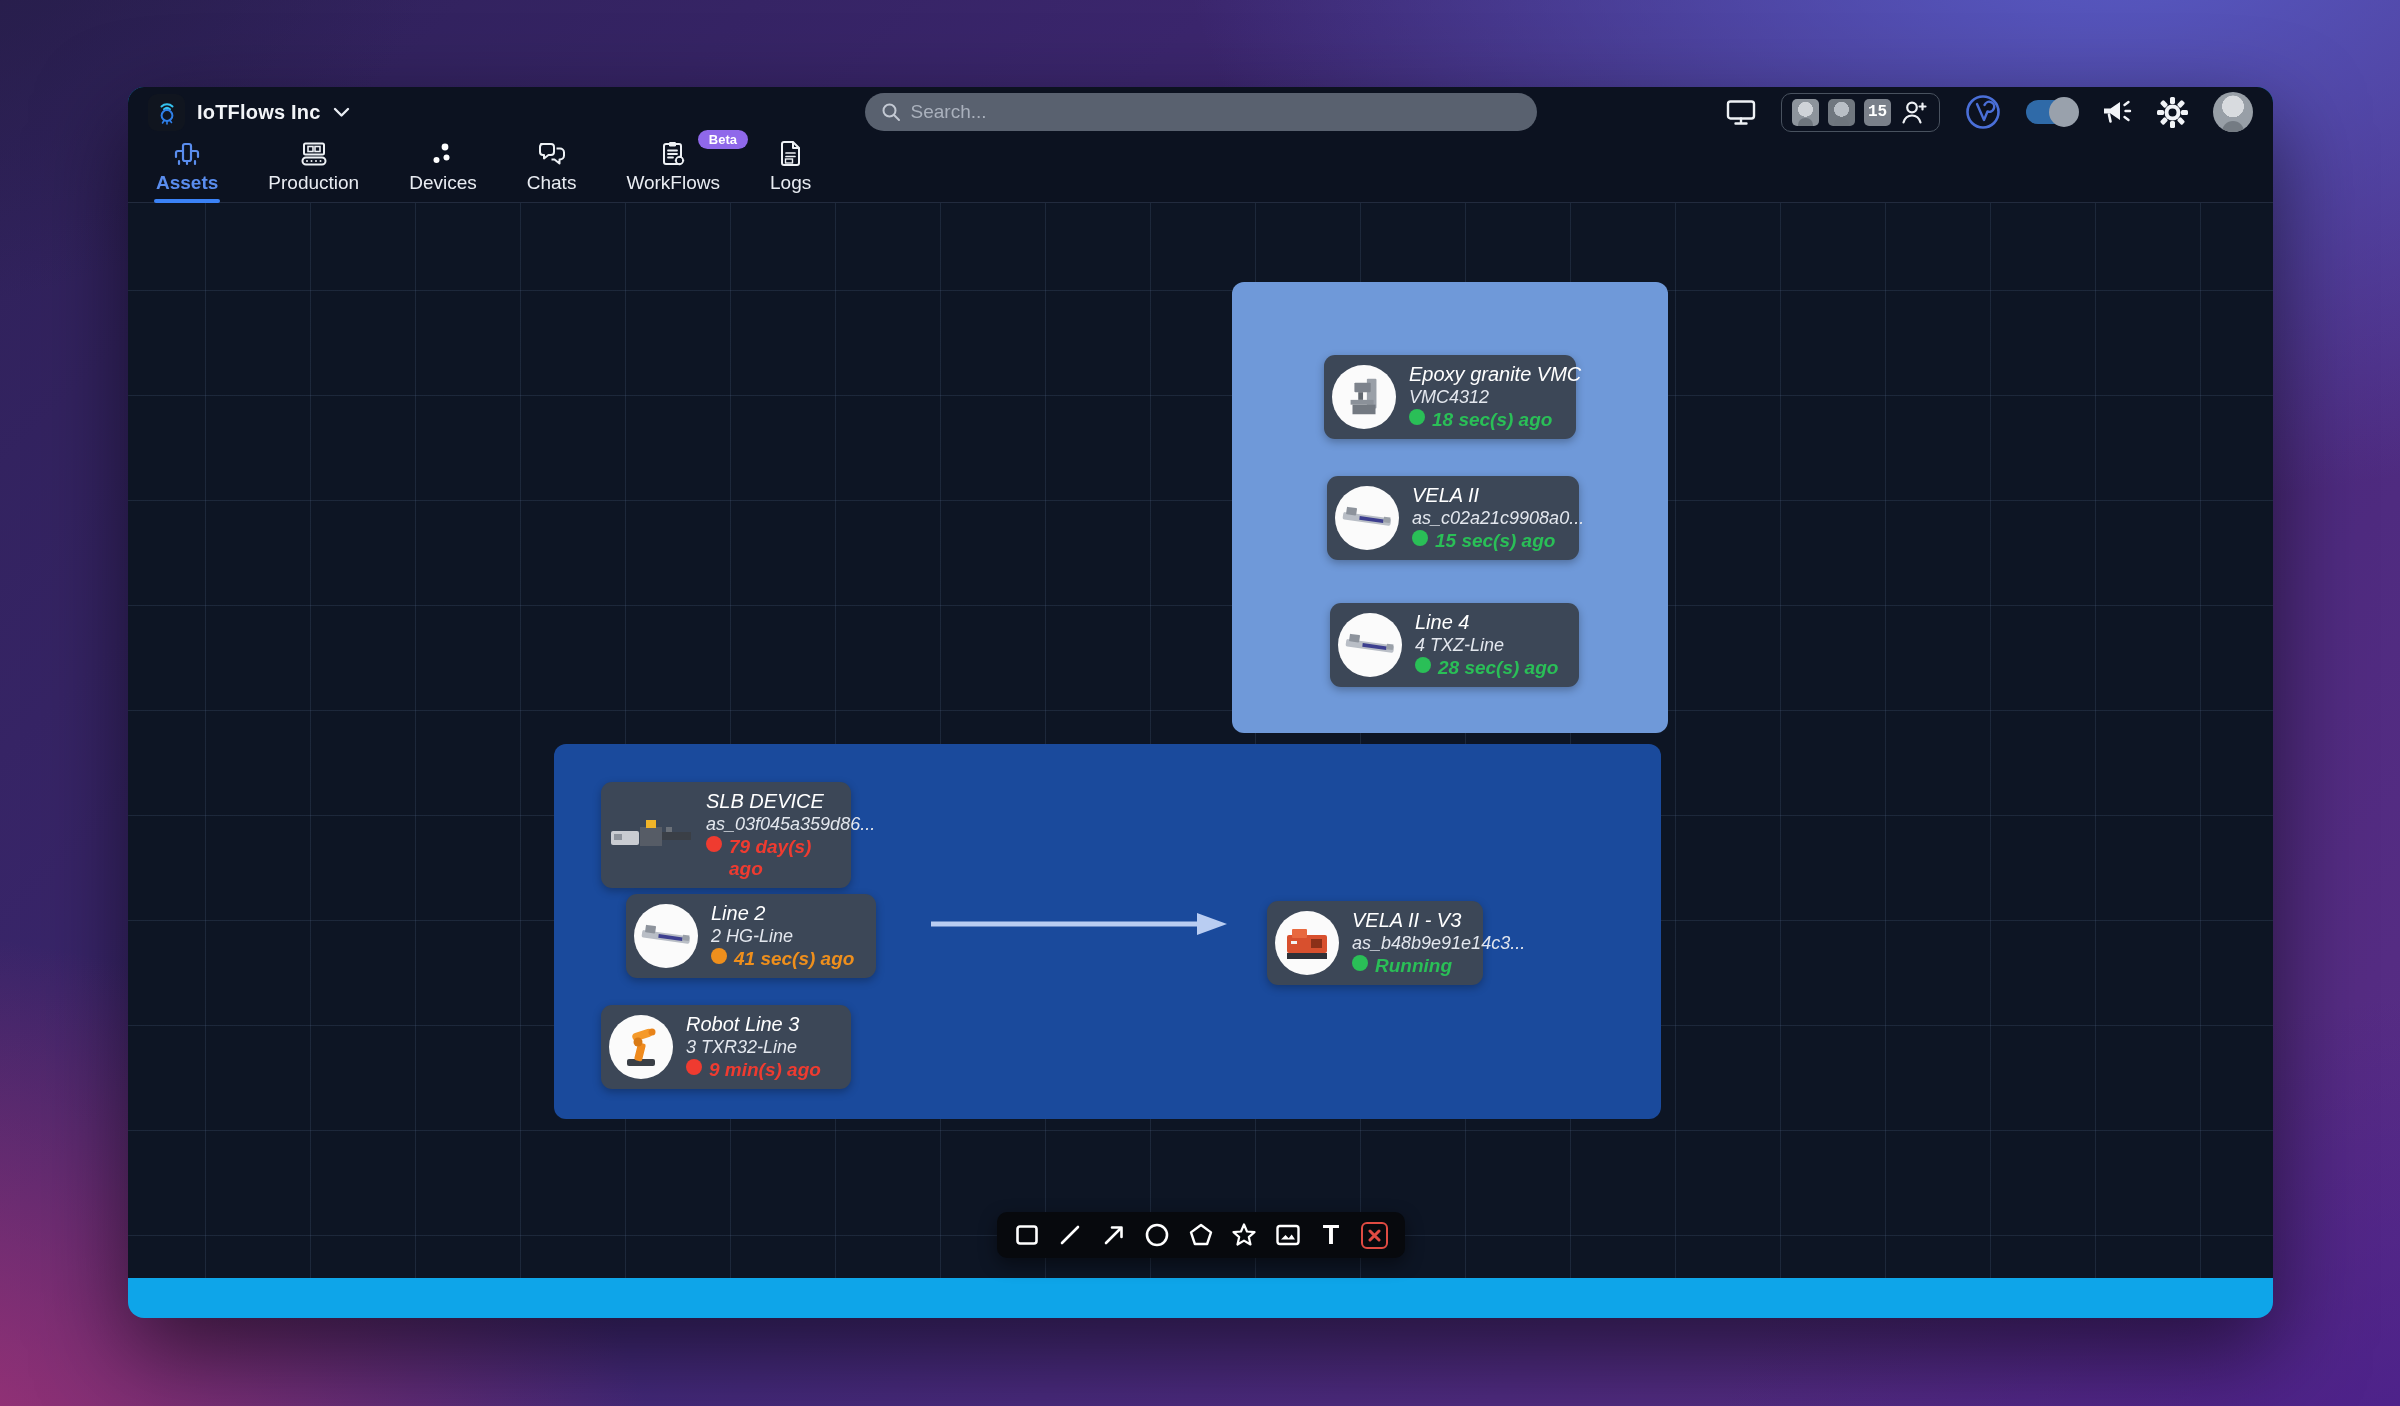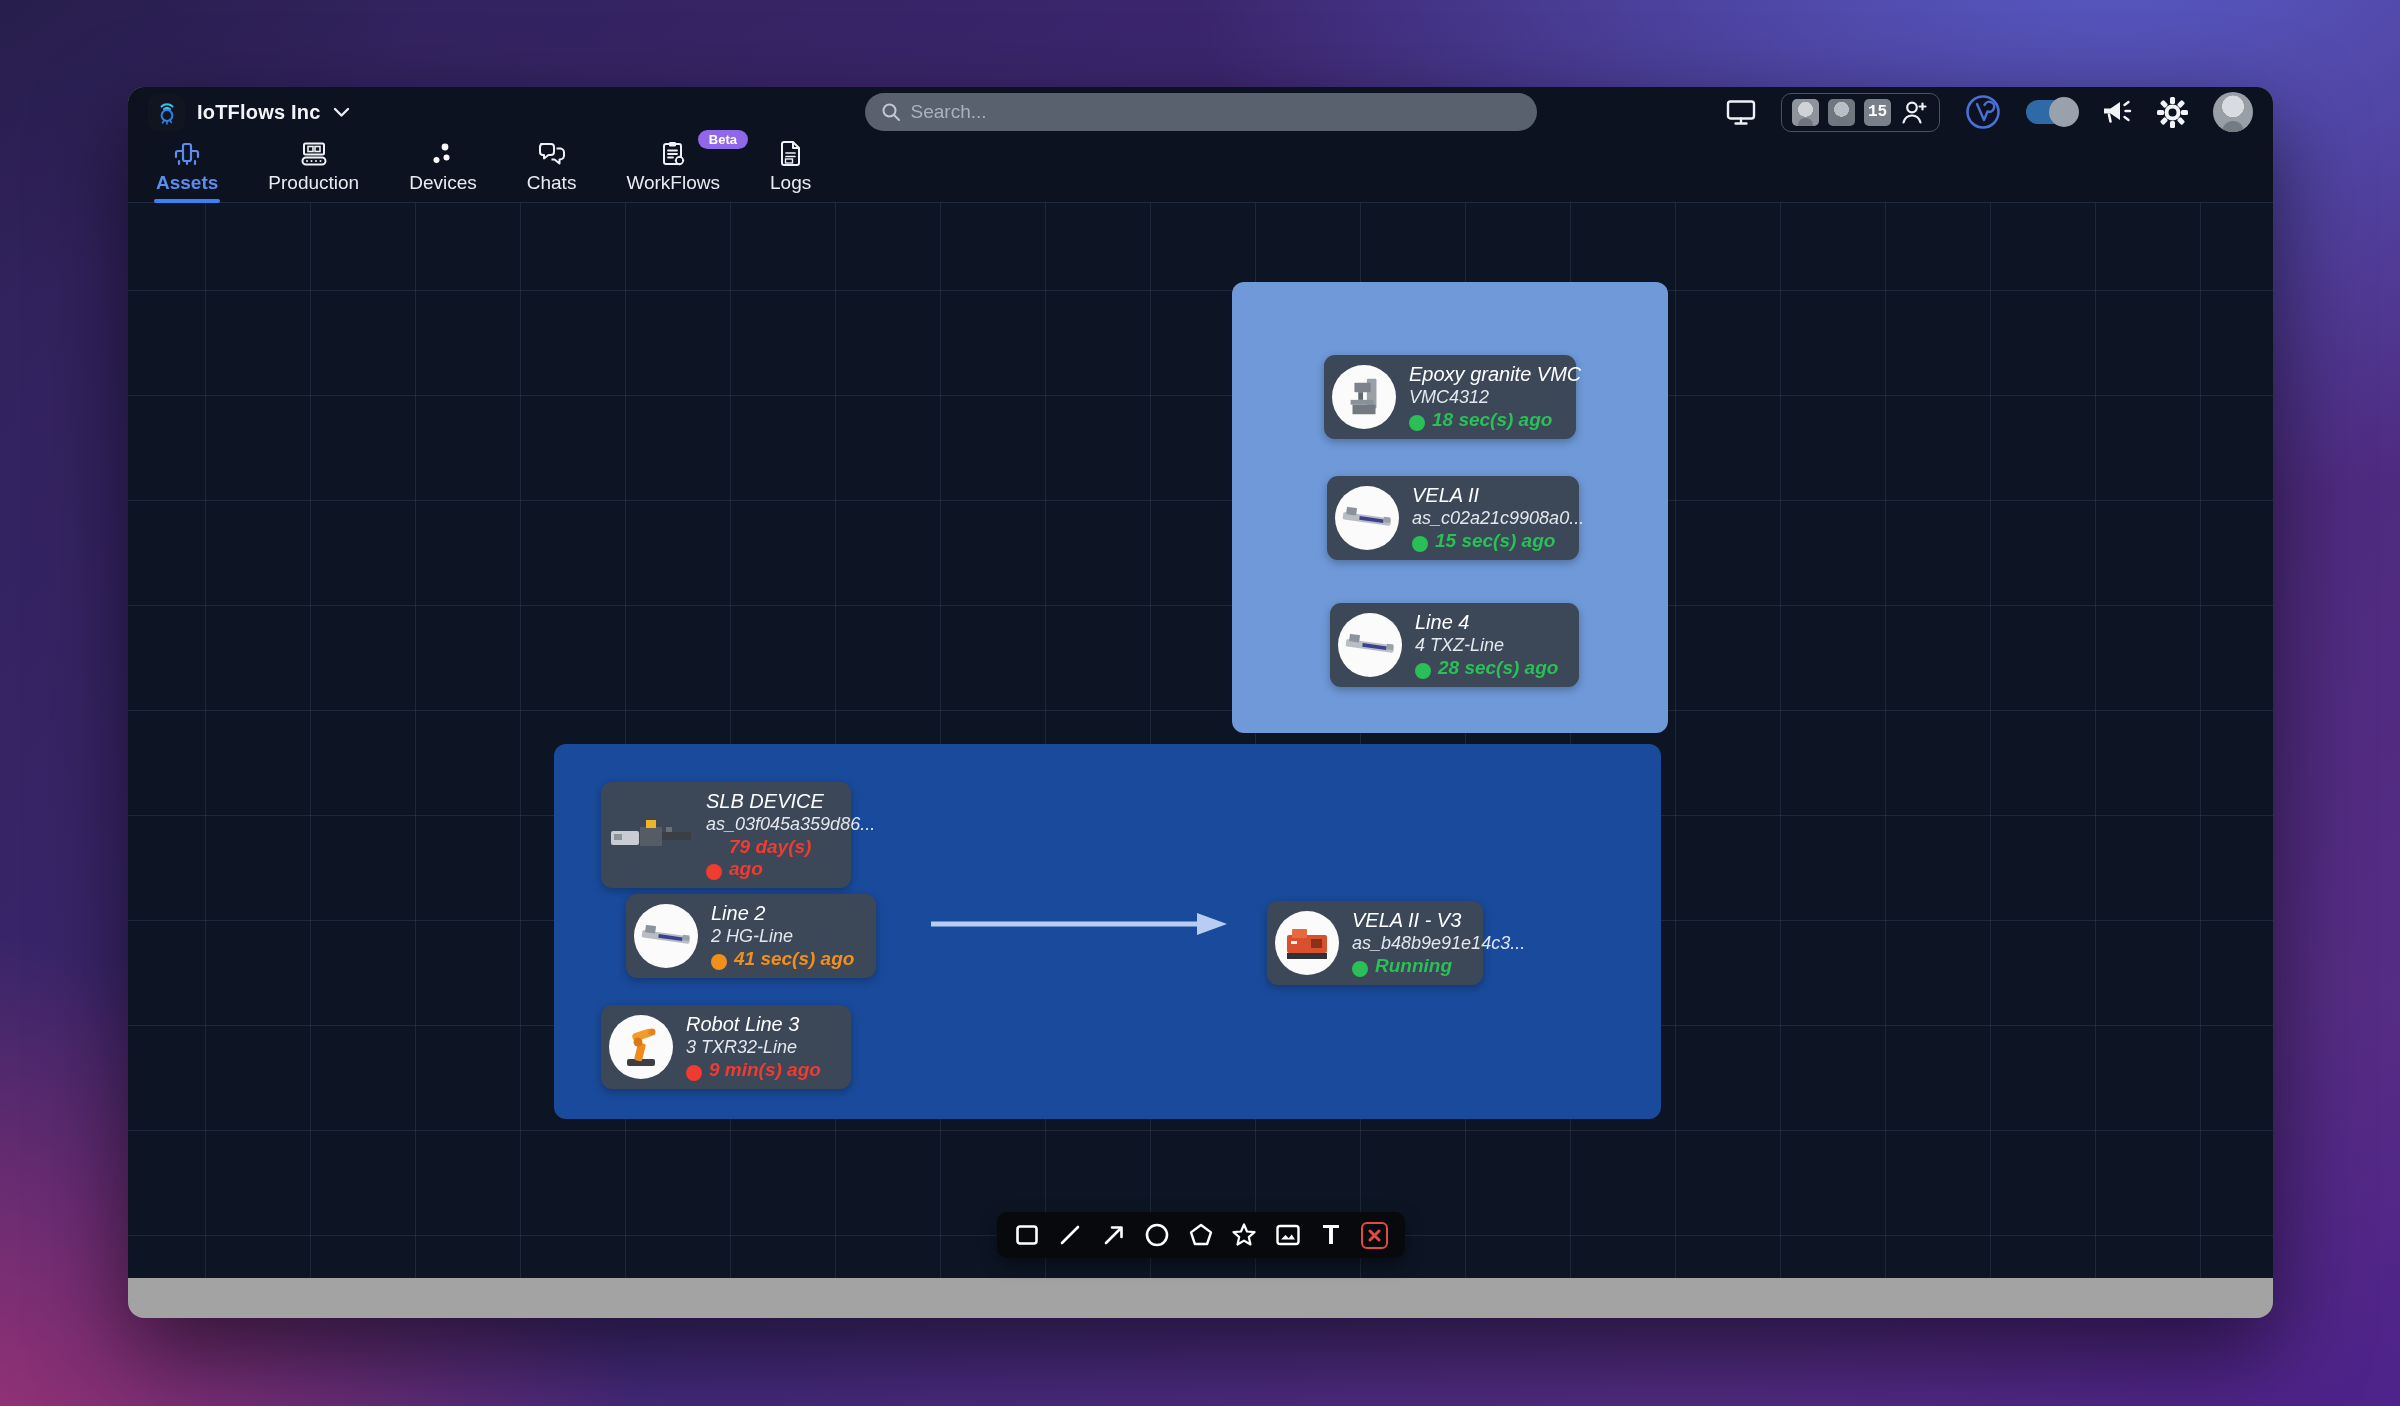--- a/index.html
+++ b/index.html
@@ -13,21 +13,21 @@
       radial-gradient(1300px 950px at -6% 108%, #ad3477 0%, rgba(173,52,119,0) 62%),
       radial-gradient(1400px 950px at 106% 112%, #471d8c 0%, rgba(71,29,140,0) 62%),
       radial-gradient(1000px 760px at -6% -10%, #241c45 0%, rgba(36,28,69,0) 60%),
       linear-gradient(135deg, #2e2158 0%, #43297a 52%, #5b2d86 100%);
     position:relative;
   }
 
   
   .window {
     position:absolute; left:128px; top:87px; width:2145px; height:1231px;
-    background:#a3a3a3; border-radius:16px; overflow:hidden;
+    background:#0ea5e9; border-radius:16px; overflow:hidden;
     box-shadow:0 34px 90px rgba(0,0,0,.55);
   }
 
   
   .topbar { position:relative; height:50px; display:flex; align-items:center;
     padding:0 20px; background:#0c1220; }
   .org { display:flex; align-items:center; gap:12px; cursor:pointer; }
   .org-logo { width:37px; height:37px; border-radius:9px; background:#10151f;
     display:flex; align-items:center; justify-content:center; }
   .org-name { color:#f2f4f8; font-size:20px; font-weight:700; letter-spacing:.2px; }
@@ -91,21 +91,21 @@
 
   .node { position:absolute; display:flex; align-items:center; gap:13px;
     background:#3c4757; border-radius:11px; padding:8px 12px 8px 8px;
     box-shadow:0 3px 8px rgba(0,0,0,.28); cursor:pointer; z-index:3;font-style:italic; }
   .node-img { width:64px; height:64px; border-radius:50%; background:#fbfbfb;
     flex:0 0 auto; display:flex; align-items:center; justify-content:center; overflow:hidden; }
   .node-img.flat { background:transparent; border-radius:0; width:84px; height:46px; }
   .node-txt { display:flex; flex-direction:column; gap:1px; min-width:0; }
   .n-name { color:#ffffff; font-size:20px; font-weight:500; white-space:nowrap; }
   .n-id   { color:#e3e7ee; font-size:18px; white-space:nowrap; }
-  .n-status { display:flex; align-items:flex-end; gap:7px; font-size:19px; font-weight:700; }
+  .n-status { display:flex; align-items:flex-start; gap:7px; font-size:19px; font-weight:700; }
   .dot { width:16px; height:16px; border-radius:50%; flex:0 0 auto; }
   .st-green  { color:#2abf57; } .st-green  .dot { background:#2abf57; }
   .st-orange { color:#ef8f1c; } .st-orange .dot { background:#ef8f1c; }
   .st-red    { color:#ef3b30; } .st-red    .dot { background:#ef3b30; }
 
   .n1 { left:1196px; top:152px; width:252px; }
   .n2 { left:1199px; top:273px; width:252px; }
   .n3 { left:1202px; top:400px; width:249px; }
   .n4 { left:473px;  top:579px; width:250px; }
   .n5 { left:498px;  top:691px; width:250px; }

